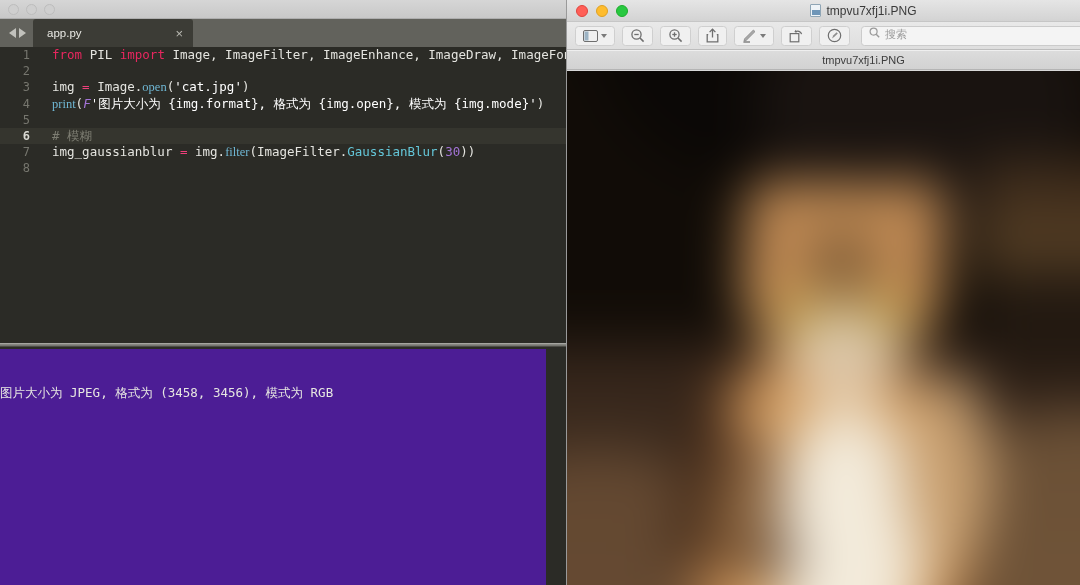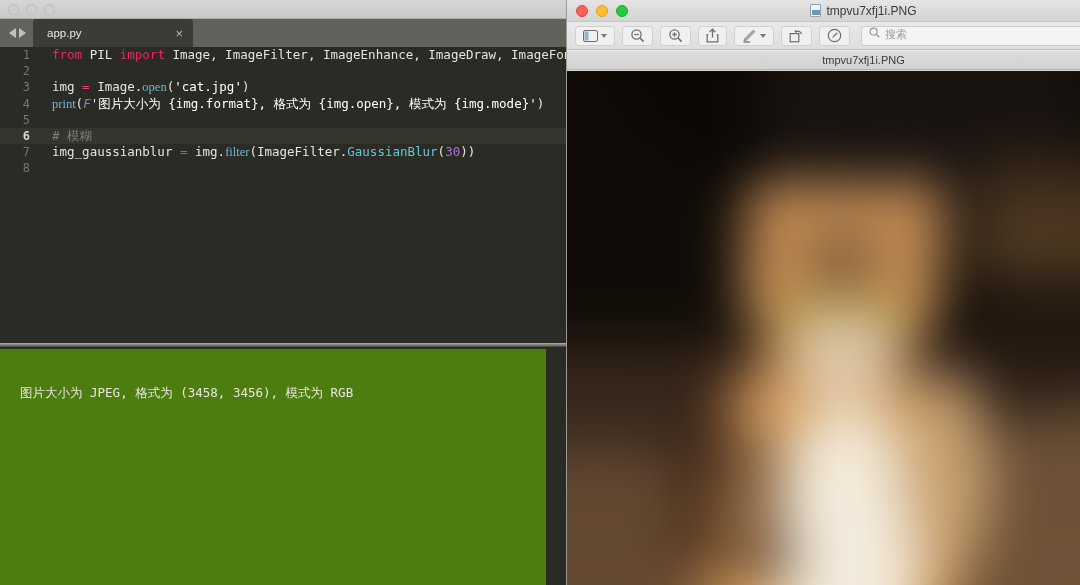--- a/index.html
+++ b/index.html
@@ -79,21 +79,21 @@
     position:absolute; left:0; top:341px; width:566px; height:8px;
     background:#2b2b26;
   }
   .ed-splitter .grip {
     position:absolute; left:0; top:2px; width:566px; height:4px;
     background:linear-gradient(#8e8e88,#6e6e68);
     border-top:1px solid #a5a5a0; border-bottom:1px solid #4c4c46;
   }
   .ed-output {
     position:absolute; left:0; top:349px; width:546px; height:236px;
-    background:#4d7c0f; padding:6px 20px;
+    background:#4c1d95; padding:6px 0;
     font-family:"DejaVu Sans Mono","Liberation Mono", monospace;
     font-size:12.5px; color:#e6e6e1; white-space:pre;
   }
   .ed-output-line { line-height:16px; }
   .ed-bottomfill {
     position:absolute; left:0; top:375px; width:566px; height:210px;
     background:#2b2b26;
   }
 
   

